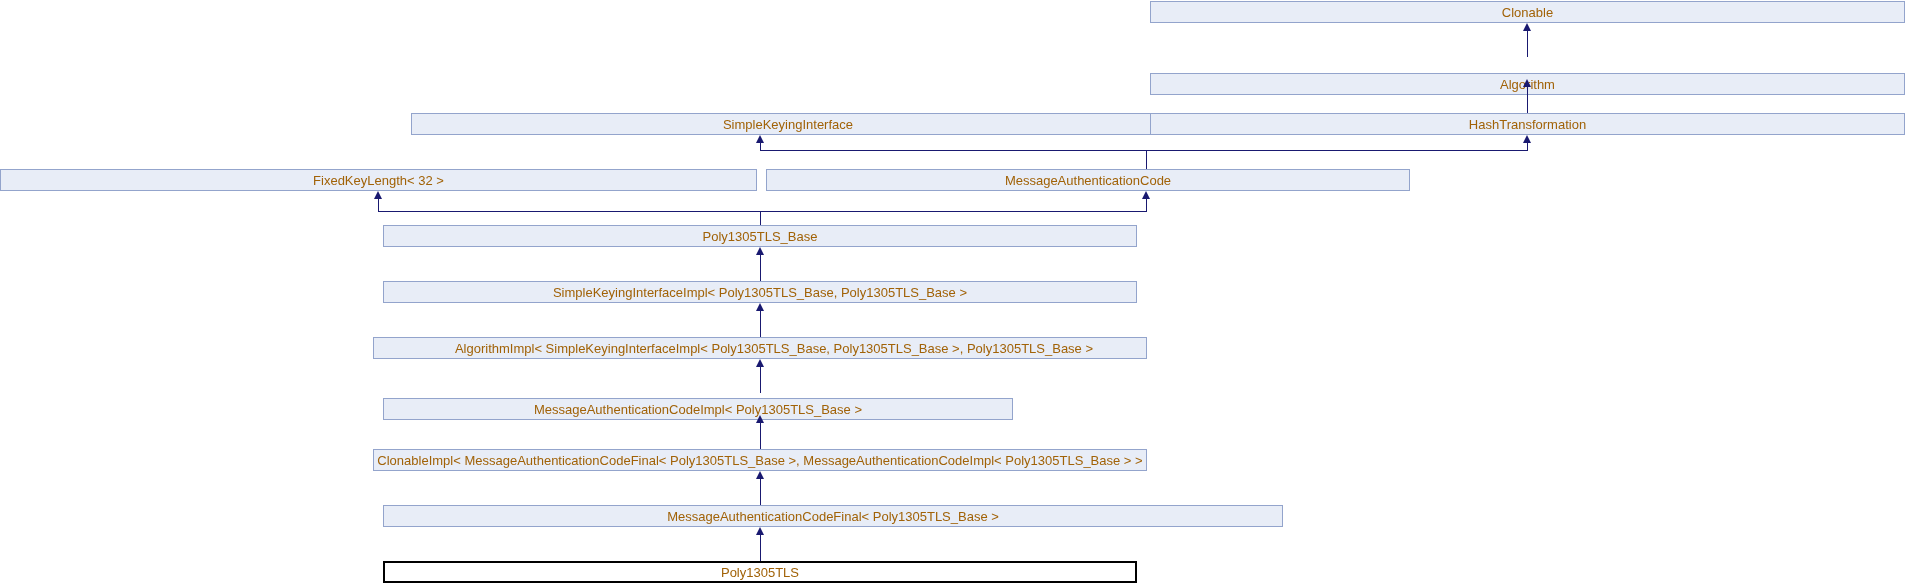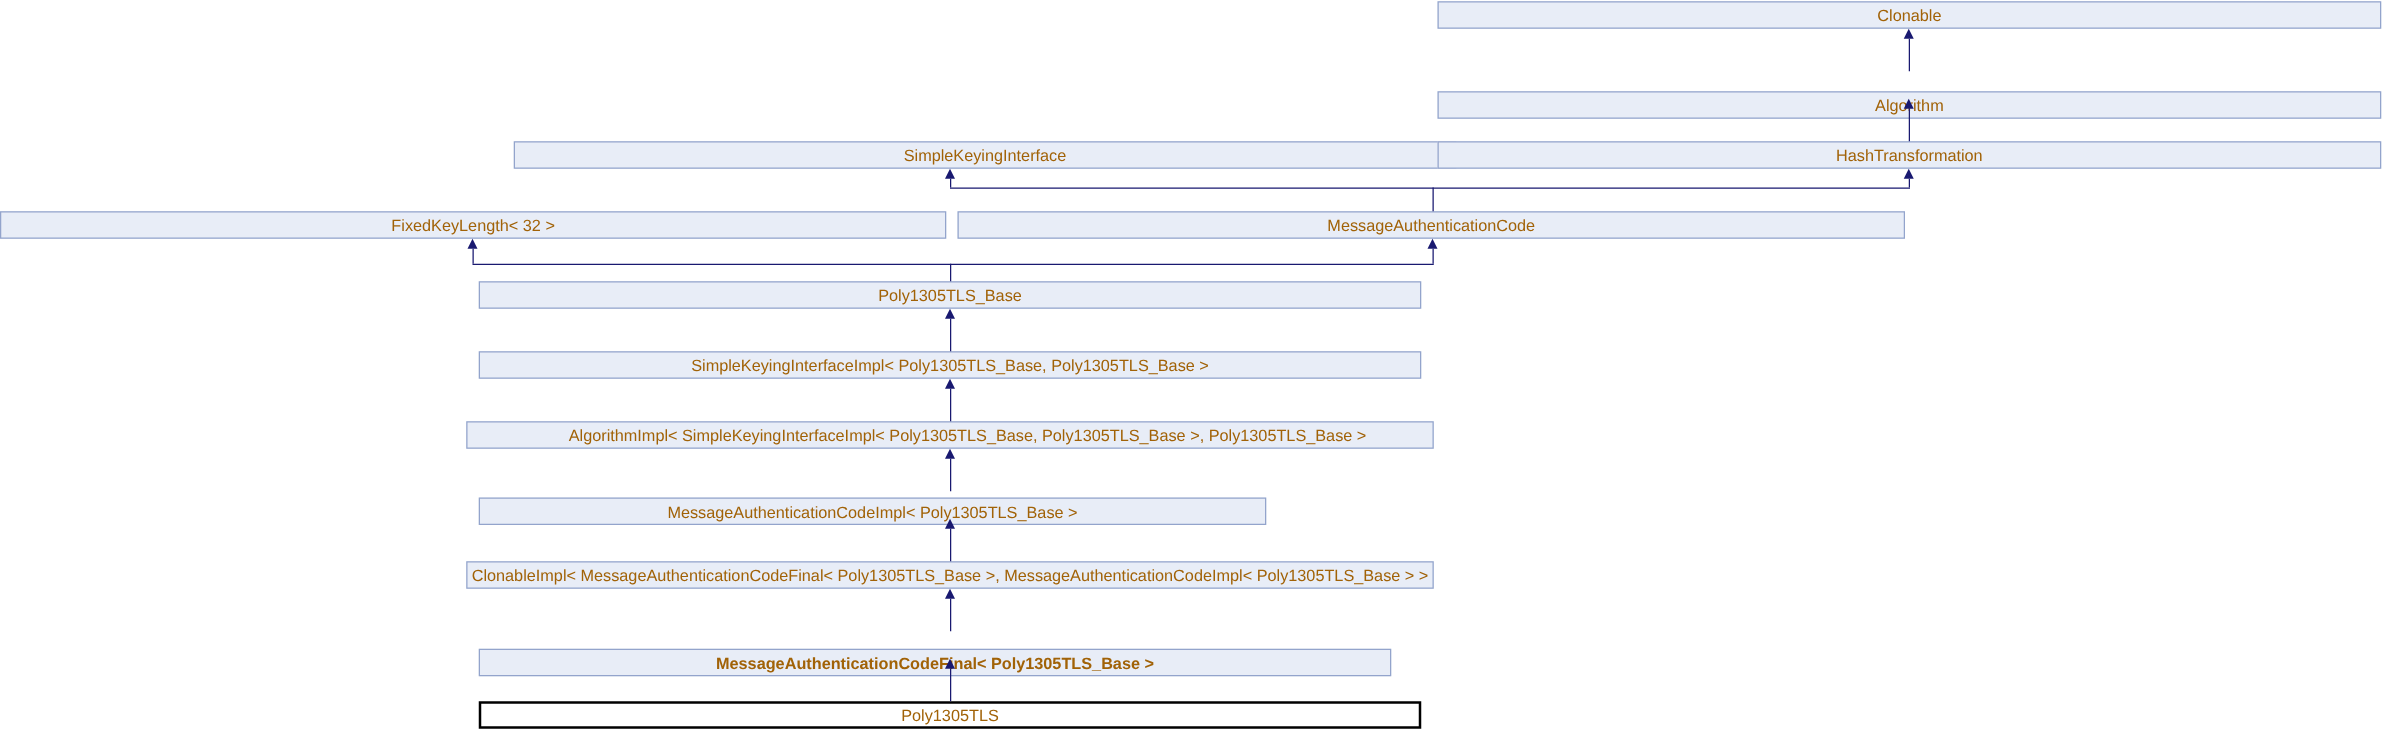--- a/index.html
+++ b/index.html
@@ -48,39 +48,39 @@
   </div>
   <div class="node" style="left:383px;top:113px;width:754px;margin-left:28px;">
     <span>SimpleKeyingInterface</span>
   </div>
   <div class="node" style="left:1150px;top:113px;width:755px;">
     <span>HashTransformation</span>
   </div>
   <div class="node" style="left:0px;top:169px;width:757px;align-items:center;">
     <span>FixedKeyLength&lt; 32 &gt;</span>
   </div>
-  <div class="node" style="left:766px;top:169px;width:758px;">
+  <div class="node" style="left:766px;top:169px;width:644px;">
     <span>MessageAuthenticationCode</span>
   </div>
   <div class="node" style="left:383px;top:225px;width:754px;">
     <span>Poly1305TLS_Base</span>
   </div>
   <div class="node" style="left:383px;top:281px;width:754px;">
     <span>SimpleKeyingInterfaceImpl&lt; Poly1305TLS_Base, Poly1305TLS_Base &gt;</span>
   </div>
   <div class="node" style="left:373px;top:337px;width:774px;padding-left:28px;">
     <span>AlgorithmImpl&lt; SimpleKeyingInterfaceImpl&lt; Poly1305TLS_Base, Poly1305TLS_Base &gt;, Poly1305TLS_Base &gt;</span>
   </div>
   <div class="node" style="left:383px;top:398px;width:630px;align-items:center;">
     <span>MessageAuthenticationCodeImpl&lt; Poly1305TLS_Base &gt;</span>
   </div>
   <div class="node" style="left:373px;top:449px;width:774px;">
     <span>ClonableImpl&lt; MessageAuthenticationCodeFinal&lt; Poly1305TLS_Base &gt;, MessageAuthenticationCodeImpl&lt; Poly1305TLS_Base &gt; &gt;</span>
   </div>
-  <div class="node" style="left:383px;top:519px;width:730px;font-weight:bold;">
+  <div class="node" style="left:383px;top:505px;width:900px;">
     <span>MessageAuthenticationCodeFinal&lt; Poly1305TLS_Base &gt;</span>
   </div>
   <div class="node focus" style="left:383px;top:561px;width:754px;">
     <span>Poly1305TLS</span>
   </div>
 
   <div class="ahead" style="left:1523px;top:23px;"></div>
   <div class="vline" style="left:1527px;top:31px;height:26px;"></div>
 
   <div class="ahead" style="left:1523px;top:79px;"></div>

